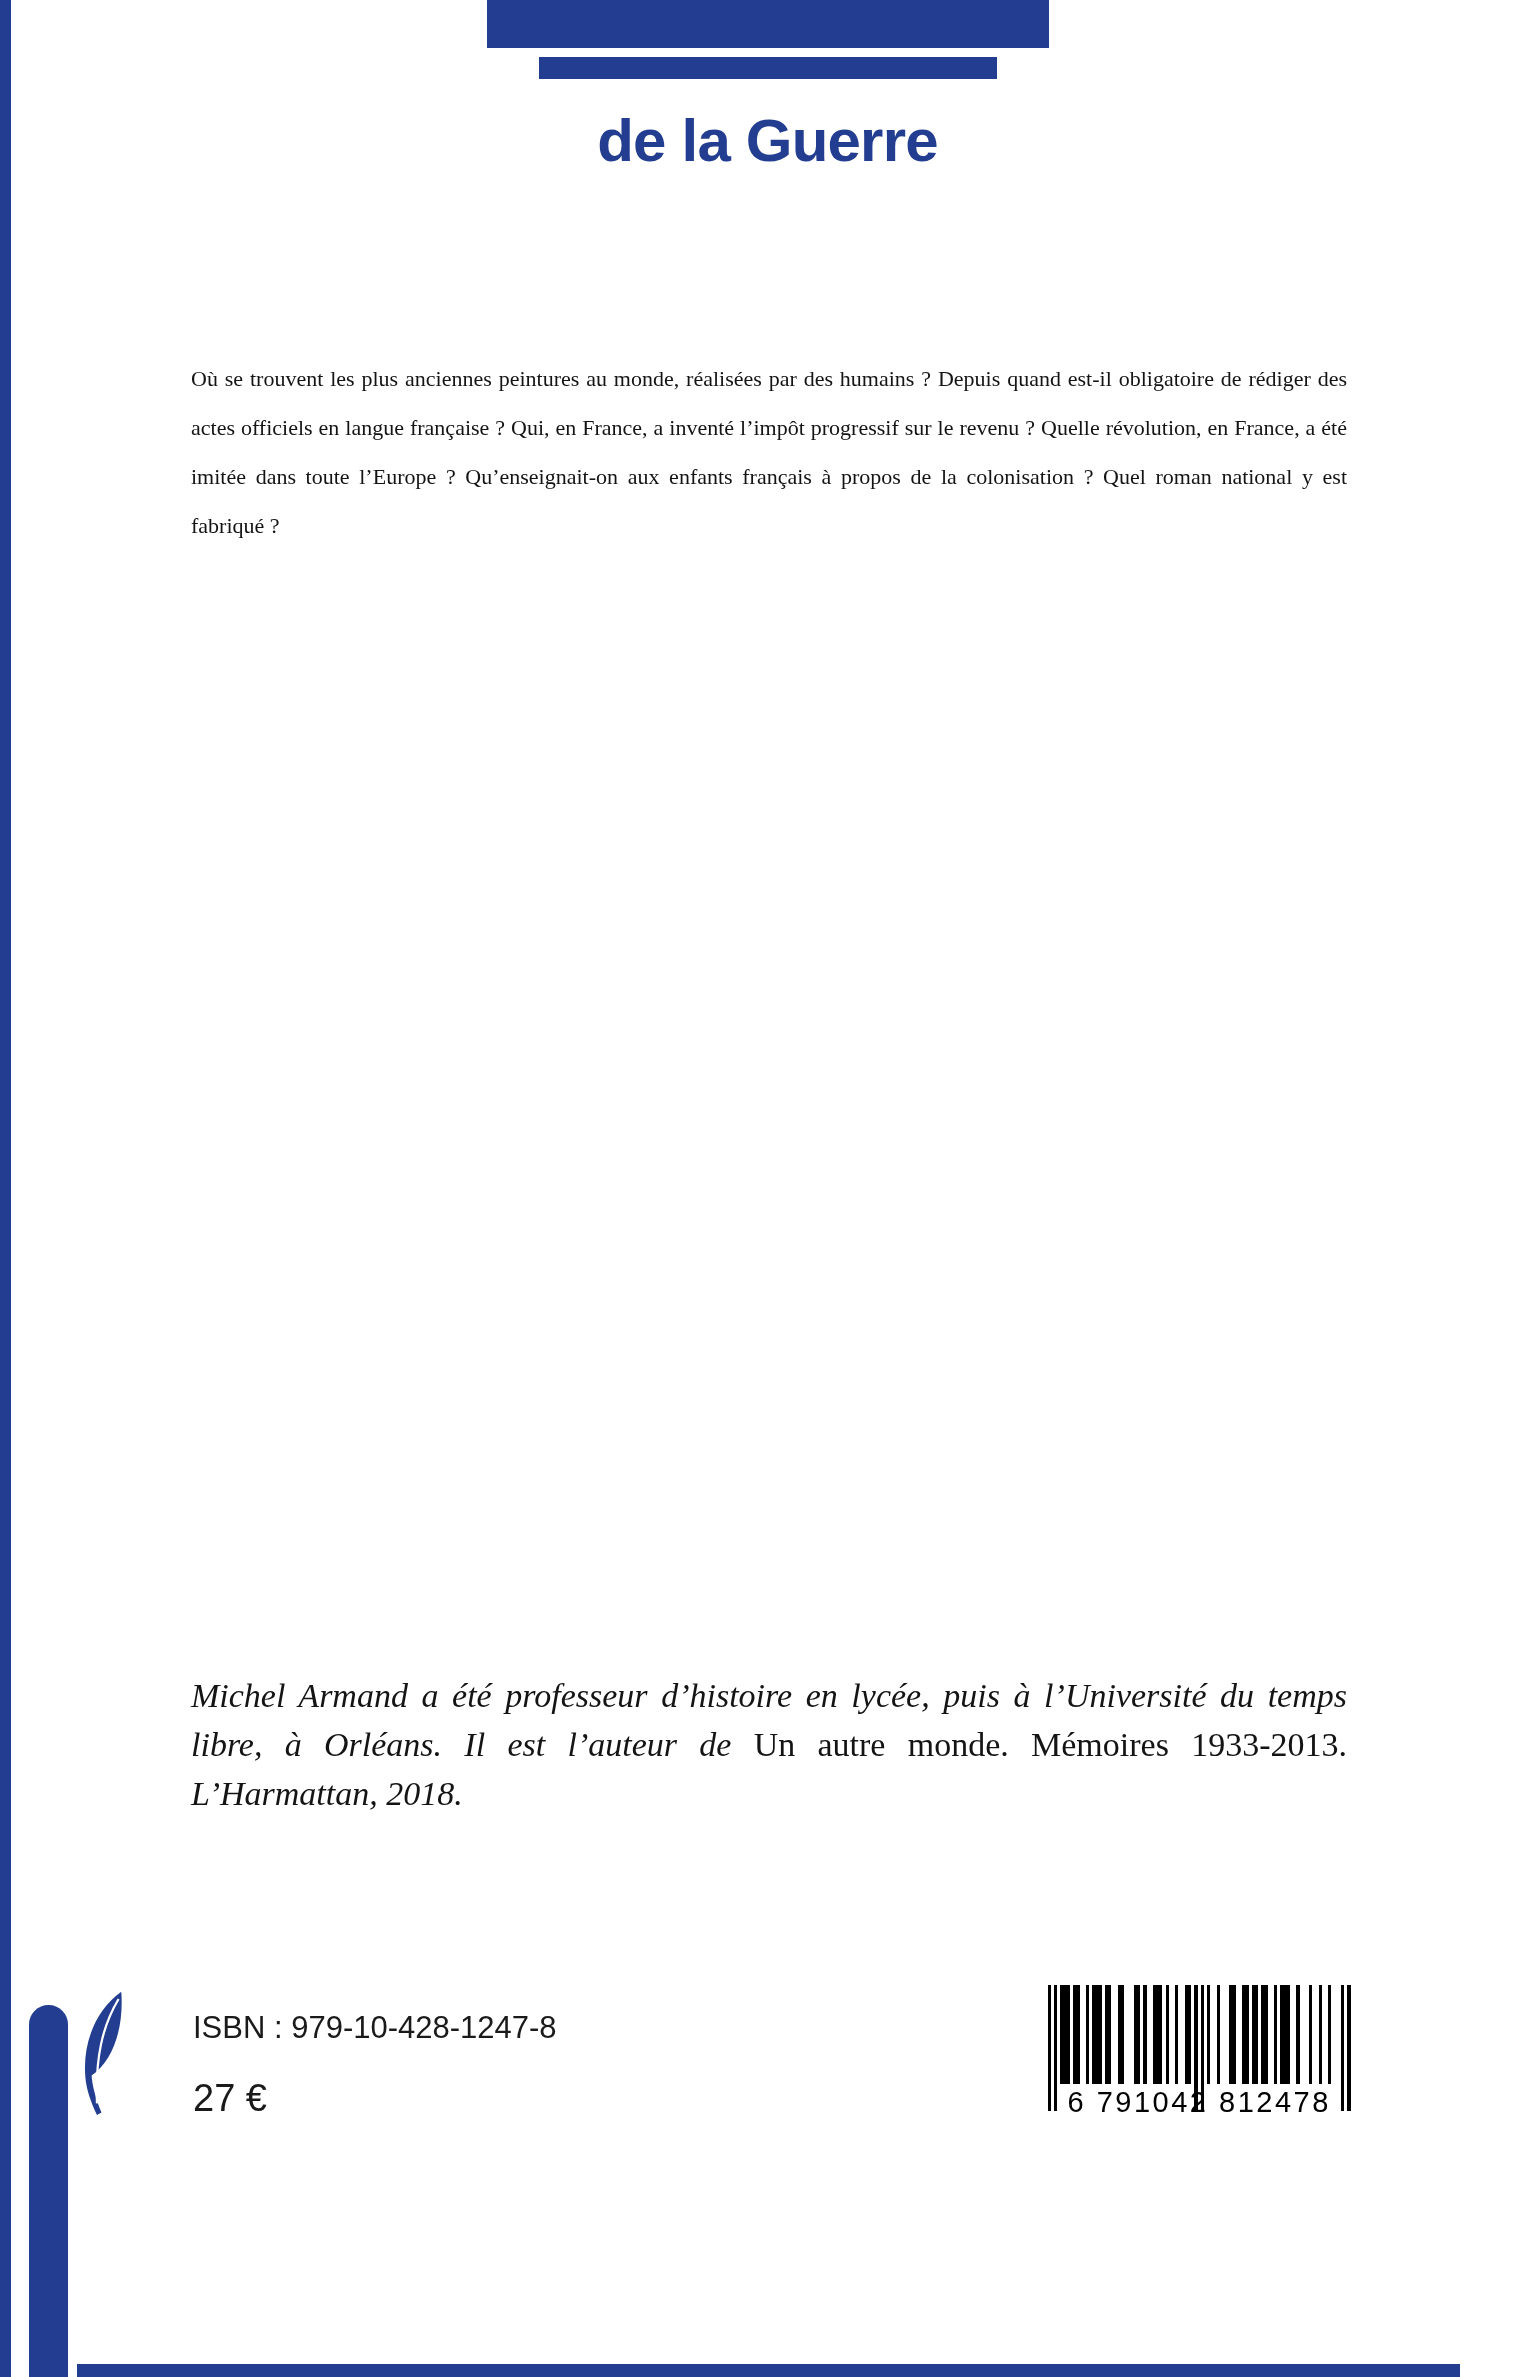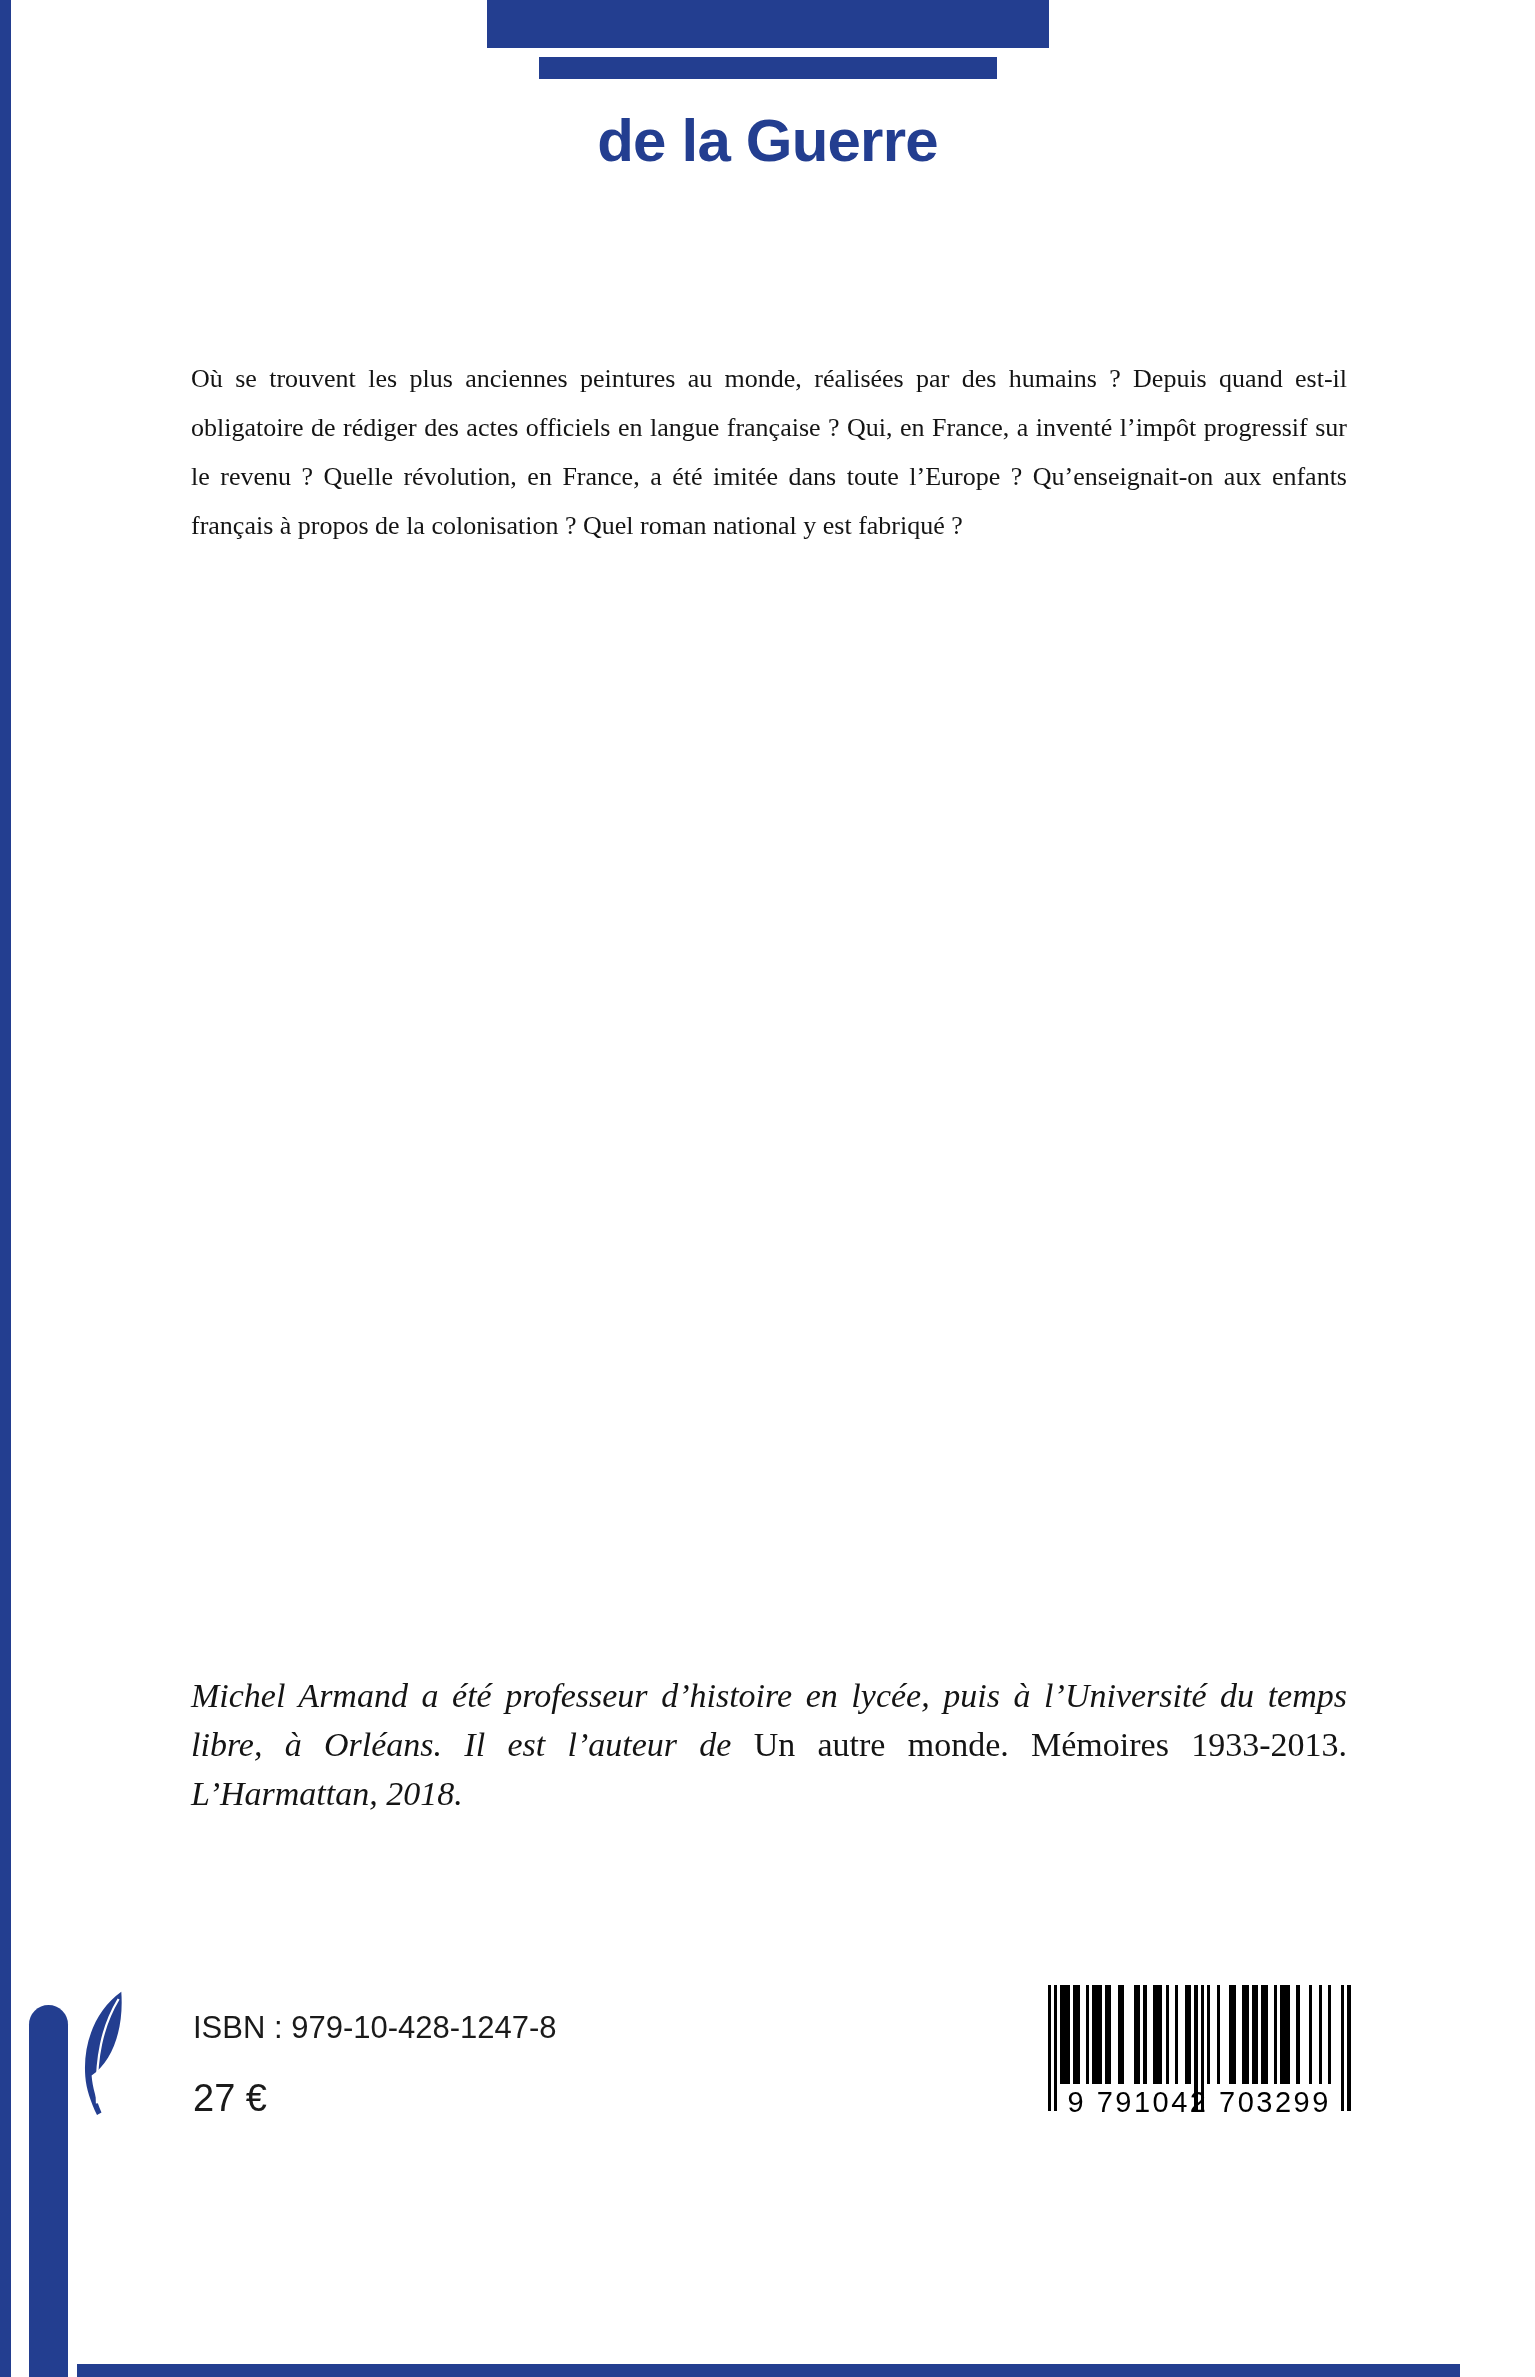--- a/index.html
+++ b/index.html
@@ -22,21 +22,21 @@
     width:458px; height:22px; background:var(--accent);
   }
   .title{
     position:absolute; top:106px; left:0; width:100%;
     text-align:center; color:var(--accent);
     font-family:"Liberation Sans", sans-serif; font-weight:700;
     font-size:60px; line-height:1.16; letter-spacing:-0.8px;
   }
   .blurb{
     position:absolute; top:354px; left:191px; width:1156px;
-    font-size:26px; line-height:49px; text-align:justify;
+    font-size:22px; line-height:49px; text-align:justify;
   }
   .blurb p{ margin:0; }
   .blurb p.gap-after{ margin-bottom:49px; }
   .bio{
     position:absolute; top:1671px; left:191px; width:1156px;
     font-size:34px; line-height:49px; text-align:justify;
     font-style:italic;
   }
   .bio .roman{ font-style:normal; }
   .collection-swoosh{
@@ -195,17 +195,17 @@
       <div class="bar" style="height: 99px; background: transparent;"></div>
       <div class="bar" style="height: 99px; background: transparent;"></div>
       <div class="bar" style="height: 99px; background: rgb(0, 0, 0);"></div>
       <div class="bar" style="height: 99px; background: transparent;"></div>
       <div class="bar" style="height: 99px; background: transparent;"></div>
       <div class="bar" style="height: 99px; background: transparent;"></div>
       <div class="bar" style="height: 126px; background: rgb(0, 0, 0);"></div>
       <div class="bar" style="height: 126px; background: transparent;"></div>
       <div class="bar" style="height: 126px; background: rgb(0, 0, 0);"></div>
     </div>
-  <div class="barcode-number">9 791042 703299</div>
+  <div class="barcode-number">6 791042 812478</div>
 </div>
 
 <div class="bottom-rule"></div>
 
 
 </body></html>

